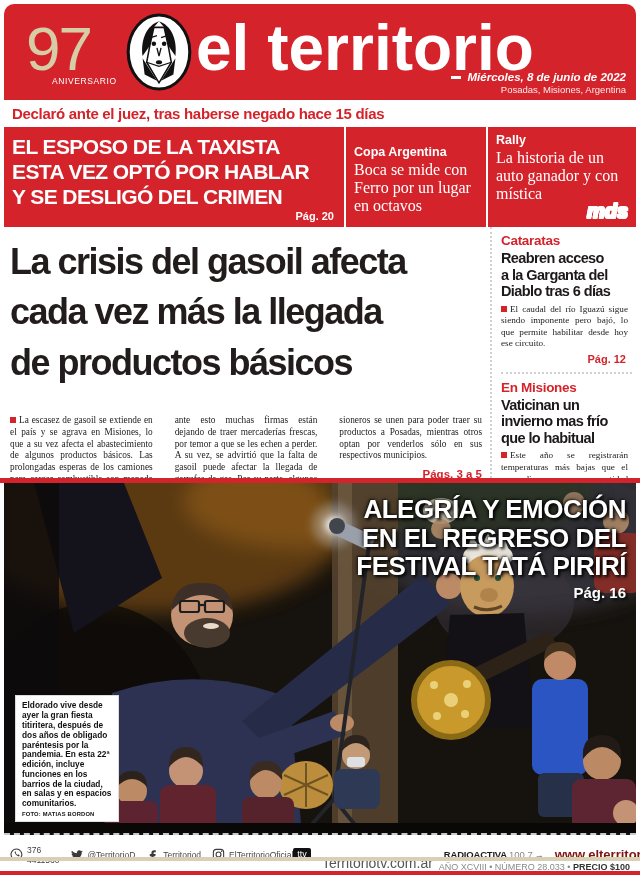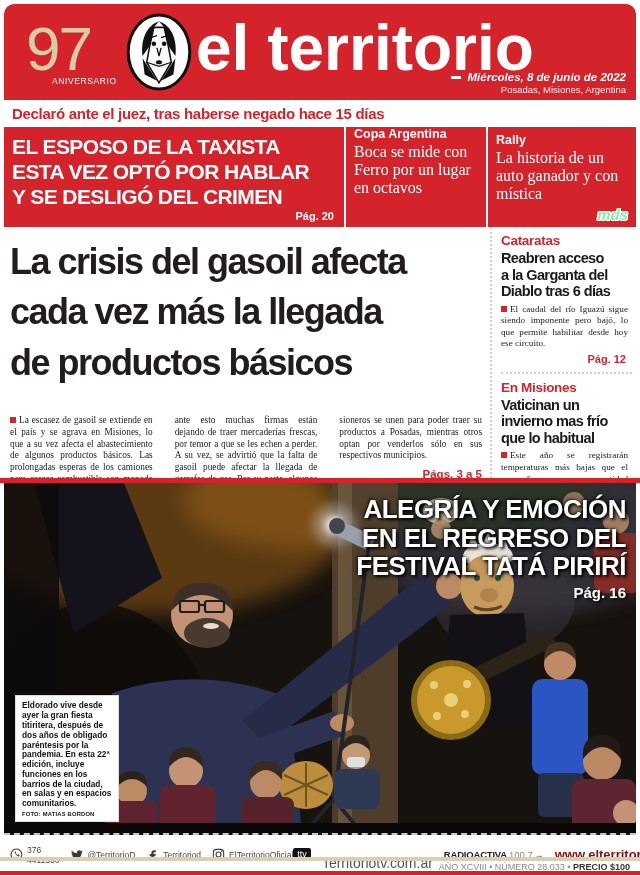--- a/index.html
+++ b/index.html
@@ -17,25 +17,25 @@
   .date-loc{font-size:9.5px;opacity:.9;margin-top:1px;}
   
   .strapline{position:absolute;top:100px;left:4px;right:4px;height:42px;background:#fff;}
   .strap-text{padding:5px 0 0 8px;color:#d5232b;font-weight:bold;font-size:15px;letter-spacing:-.3px;}
   
   .topband{position:absolute;top:127px;left:4px;right:4px;height:100px;background:#d5232b;display:flex;}
   .vdiv{width:2px;background:#fff;}
   .lead-story{width:340px;position:relative;padding:7px 8px;box-sizing:border-box;}
   .lead-headline{color:#fff;font-weight:bold;font-size:21px;line-height:1.2;letter-spacing:-.6px;white-space:pre-line;}
   .lead-page{position:absolute;bottom:5px;right:10px;color:#fff;font-weight:bold;font-size:11px;}
-  .copa-story{width:140px;padding:0 8px;box-sizing:border-box;}
+  .copa-story{width:140px;padding:18px 8px;box-sizing:border-box;}
   .rally-story{flex:1;position:relative;padding:6px 8px;box-sizing:border-box;}
   .kicker-white{color:#fff;font-weight:bold;font-size:12.5px;}
   .top-serif{color:#fff;font-family:"Liberation Serif","DejaVu Serif",serif;font-size:16px;line-height:1.12;margin-top:2px;}
-  .mds-logo{position:absolute;bottom:4px;right:8px;color:#86efac;font-weight:bold;font-style:italic;font-size:15px;
+  .mds-logo{position:absolute;bottom:4px;right:8px;color:#ffffff;font-weight:bold;font-style:italic;font-size:20px;
     text-shadow:-1px -1px 0 #fff,1px -1px 0 #fff,-1px 1px 0 #fff,1px 1px 0 #fff,0 1px 0 #fff,0 -1px 0 #fff,1px 0 0 #fff,-1px 0 0 #fff;}
   
   .main{position:absolute;top:227px;left:4px;right:4px;height:279px;display:flex;}
   .main-left{width:486px;box-sizing:border-box;position:relative;}
   .main-headline{padding:10px 4px 0 6px;font-size:36px;font-weight:bold;color:#221c1d;letter-spacing:-1.5px;line-height:1.4;white-space:pre-line;}
   .body-cols{position:absolute;bottom:8px;left:6px;right:8px;display:flex;gap:22px;
     font-family:"Liberation Serif","DejaVu Serif",serif;font-size:9.3px;line-height:1.28;color:#222;text-align:justify;}
   .body-col{flex:1;}
   .bullet{display:inline-block;width:6px;height:6px;background:#d5232b;margin-right:3px;}
   .main-page{display:block;text-align:right;color:#d5232b;font-weight:bold;font-size:11.5px;margin-top:5px;

